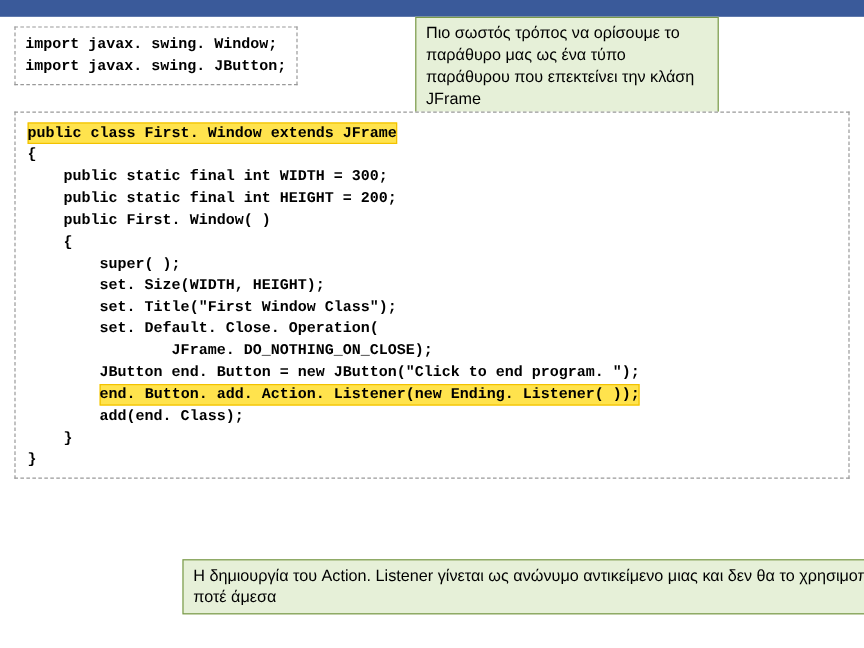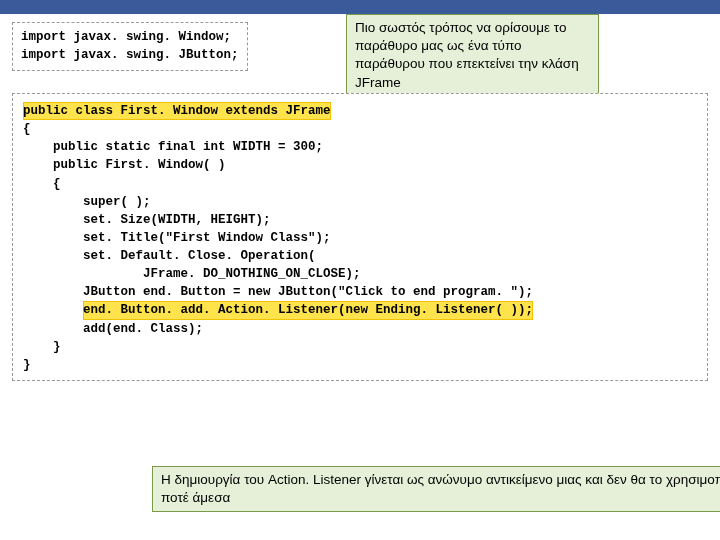--- a/index.html
+++ b/index.html
@@ -85,20 +85,21 @@
   </div>
 
   <div class="callout topright">
     <span>Πιο σωστός τρόπος να ορίσουμε το παράθυρο μας ως ένα τύπο παράθυρου που επεκτείνει την κλάση JFrame</span>
   </div>
 
   <div class="codeblock">
     <div class="codeline"><span class="hl-wrap"><span class="hl-bg"></span><span class="hl-txt"><span>public class First. Window </span><span>extends JFrame</span></span></span></div>
     <div class="codeline">{</div>
     <div class="codeline">    public static final int WIDTH = 300;</div>
+    <div class="codeline">    public static final int HEIGHT = 200;</div>
     <div class="codeline"></div>
     <div class="codeline">    public First. Window( )</div>
     <div class="codeline">    {</div>
     <div class="codeline">        super( );</div>
     <div class="codeline">        set. Size(WIDTH, HEIGHT);</div>
     <div class="codeline"></div>
     <div class="codeline">        set. Title("First Window Class");</div>
     <div class="codeline"></div>
     <div class="codeline">        set. Default. Close. Operation(</div>
     <div class="codeline">                JFrame. DO_NOTHING_ON_CLOSE);</div>

